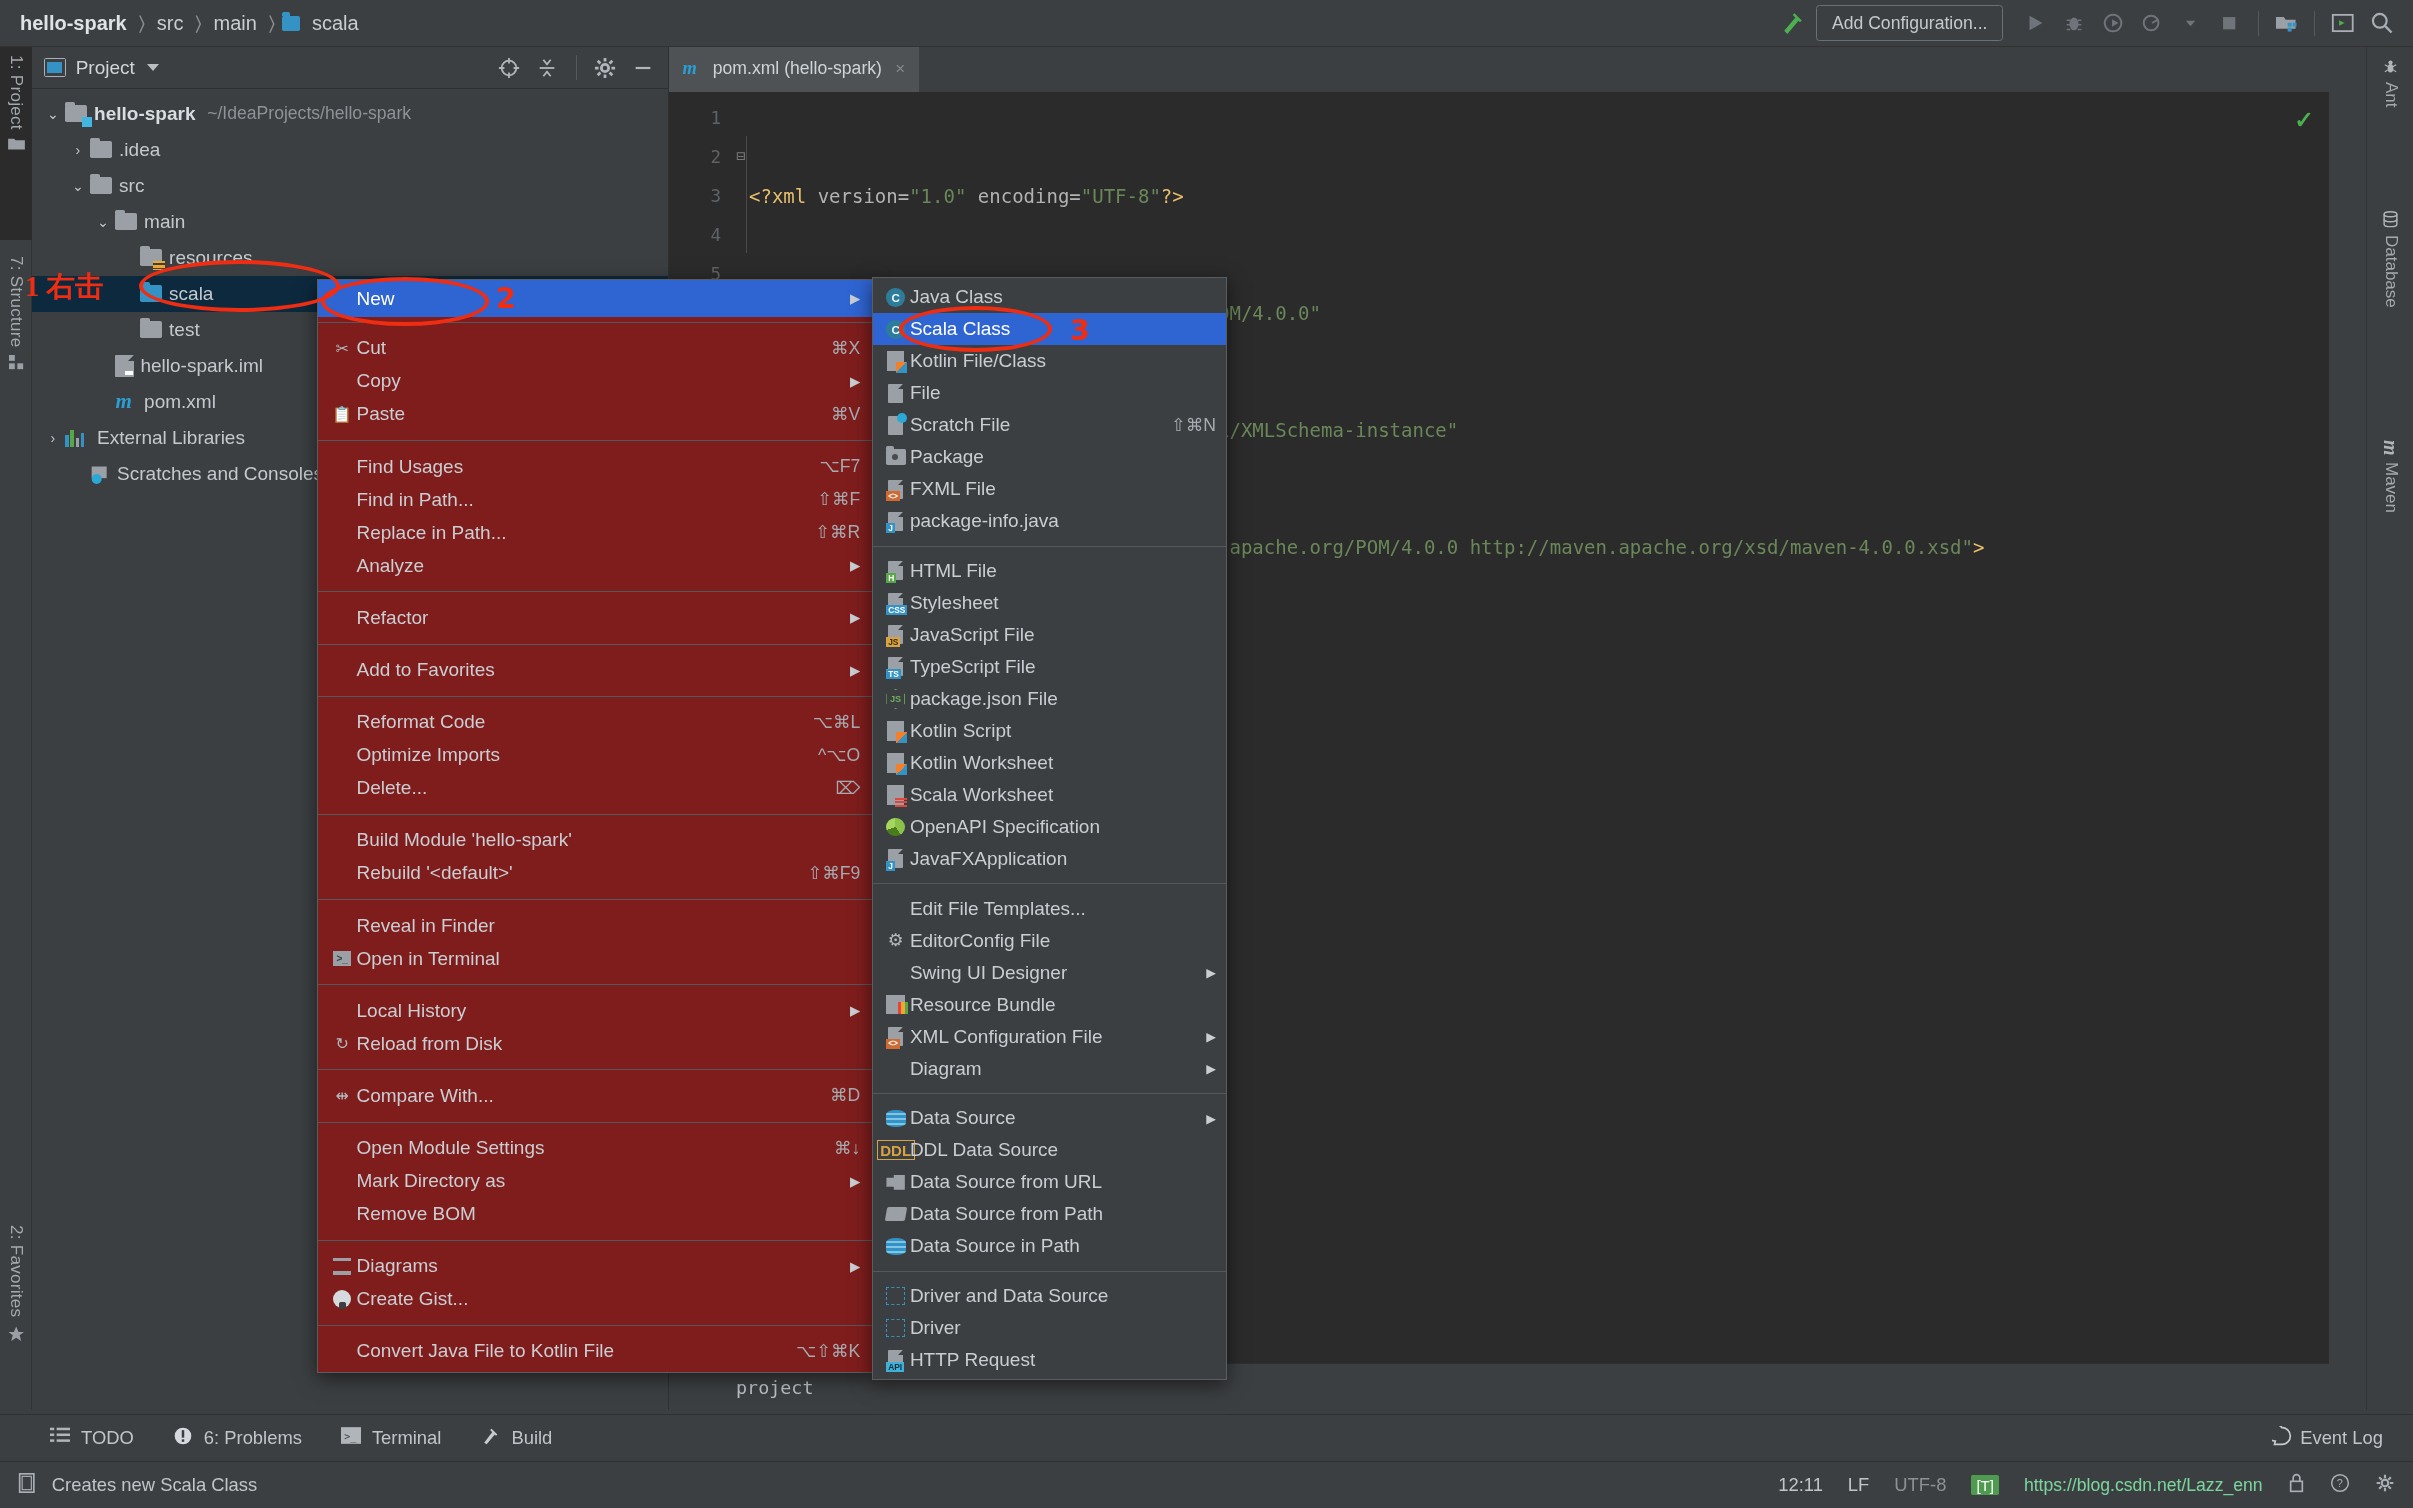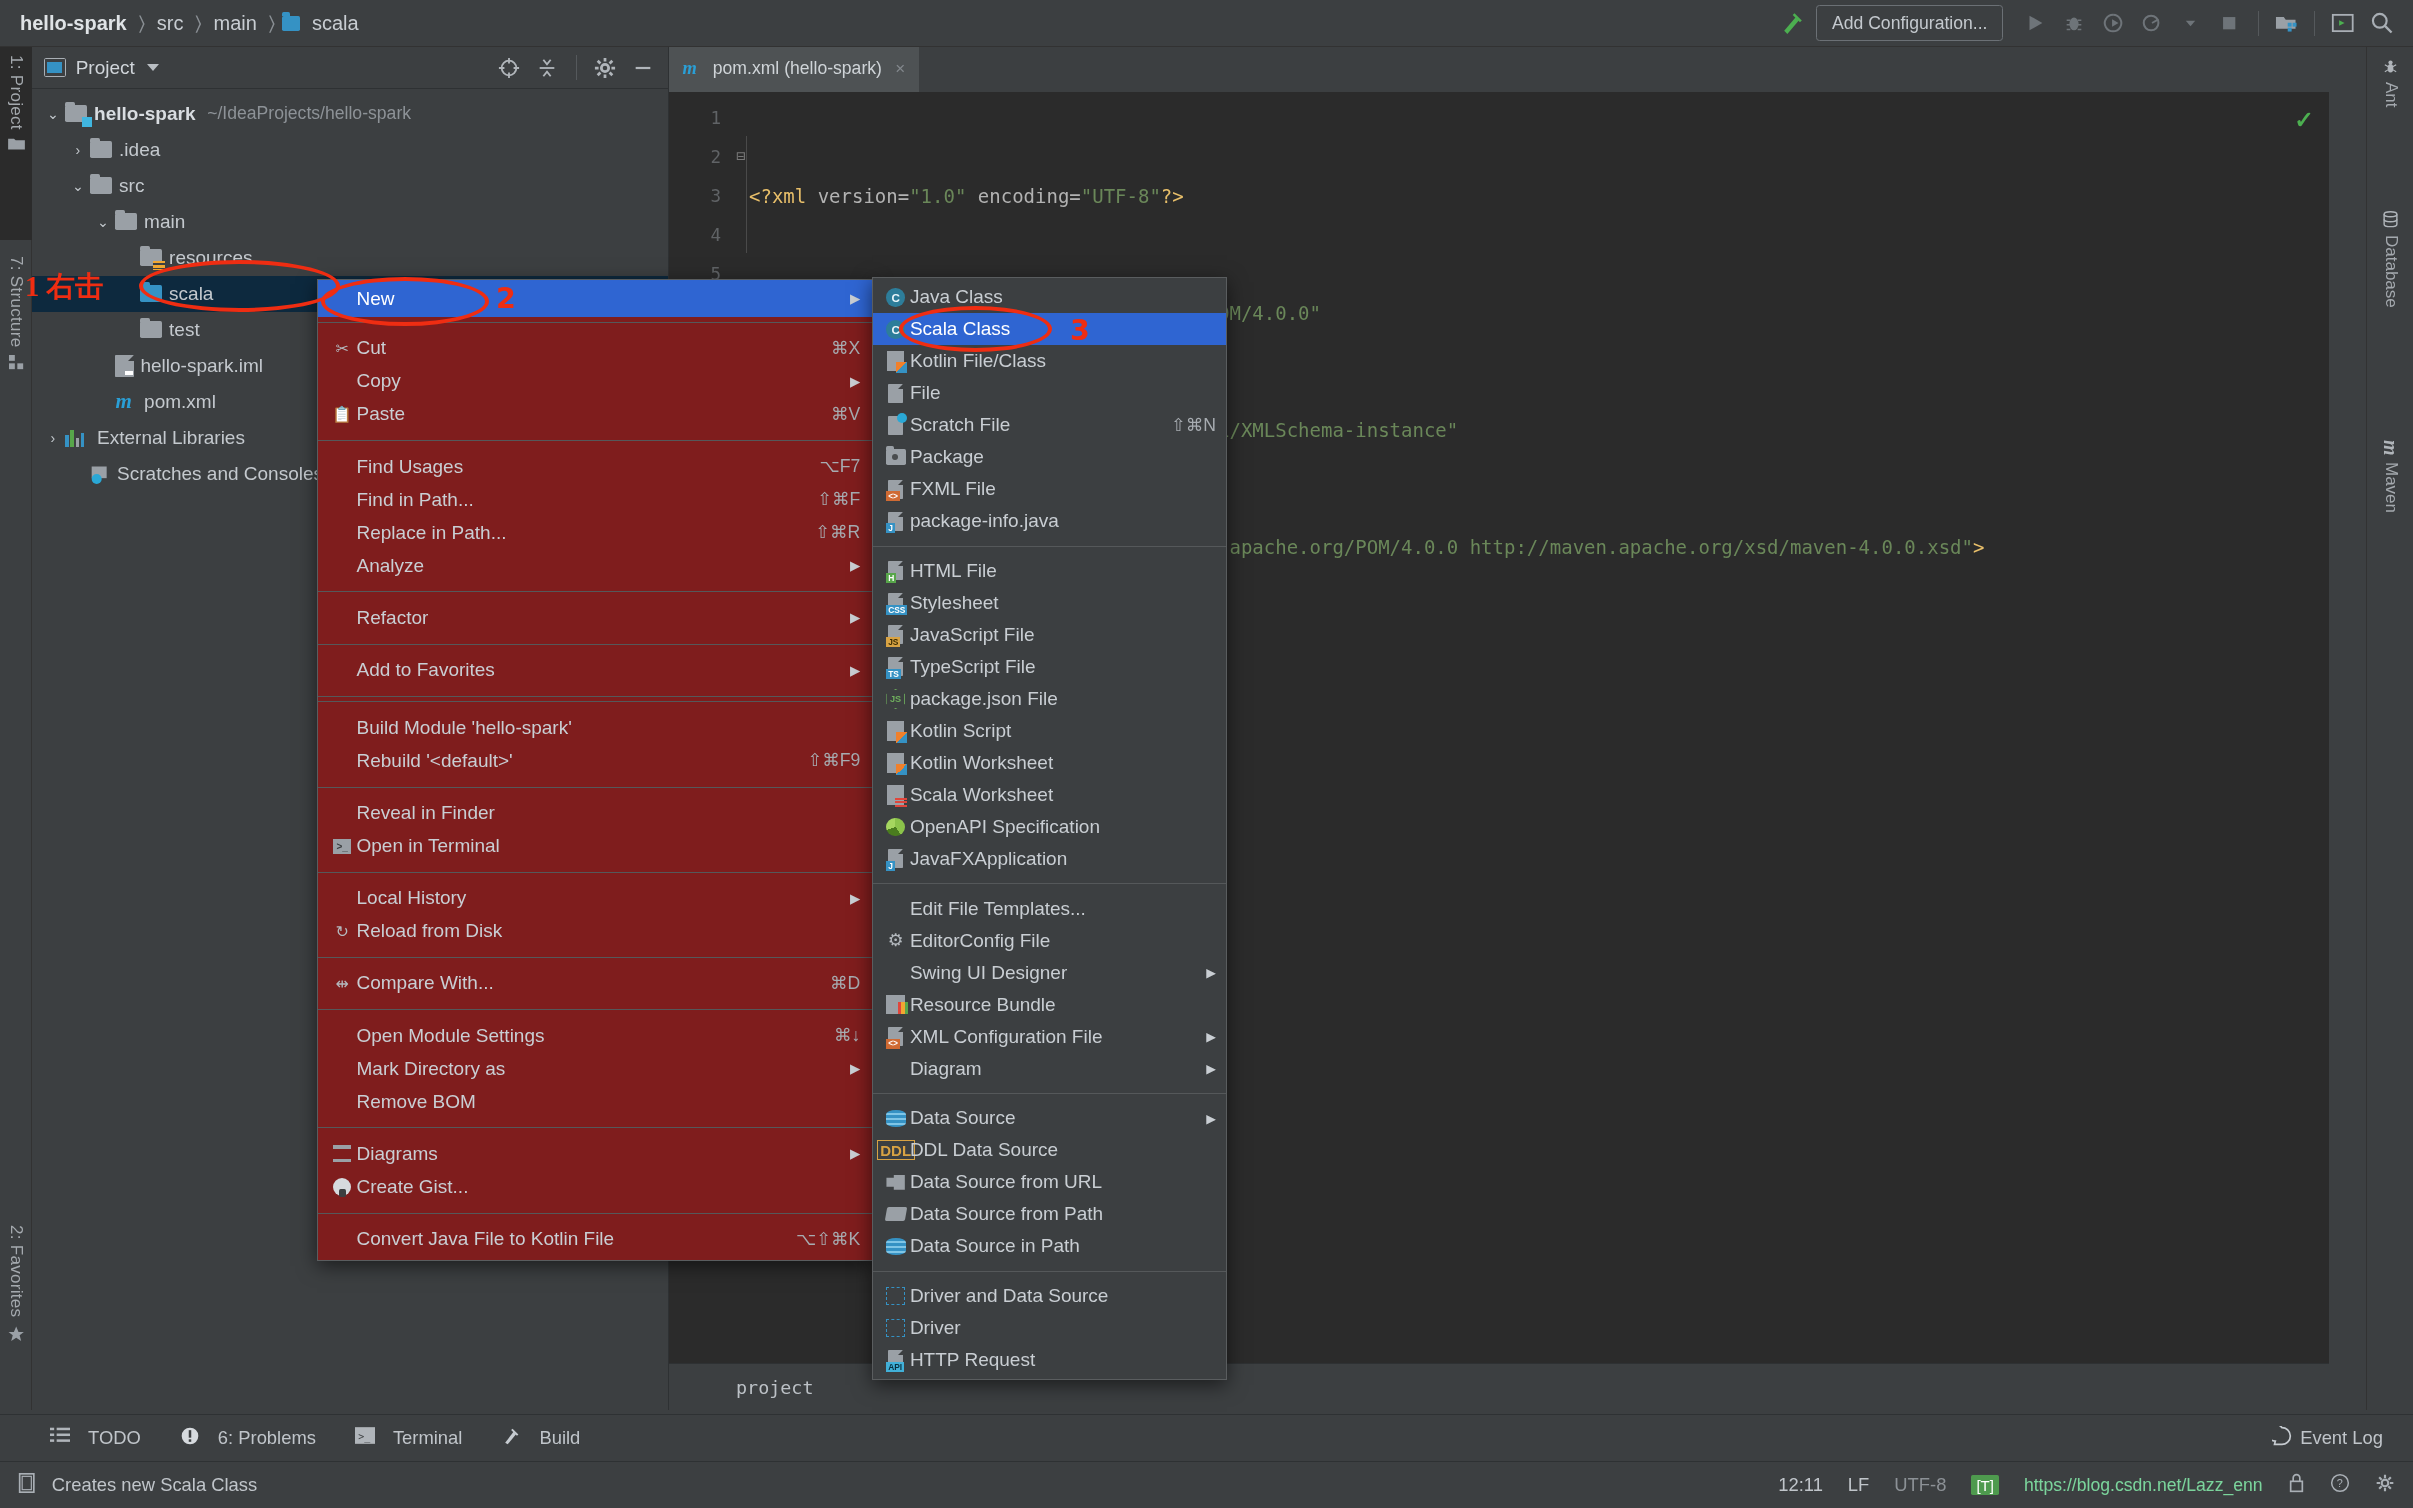--- a/index.html
+++ b/index.html
@@ -164,21 +164,21 @@
     width:47px;
   }
   .rtab .rico { font-size:16px; margin-bottom: 6.7px; }
 
   
   .toolwin {
     position:absolute; left:0; bottom:47px; width:2413px; height:47px;
     background:#3c3f41; border-top:0.8px solid #2e3133; display:flex; align-items:center;
     padding-left: 50px; gap: 39px; font-size: 18.4px; color:#c0c5ca;
   }
-  .twitem { display:flex; align-items:center; gap:18px; }
+  .twitem { display:flex; align-items:center; gap:11px; }
   .twright { margin-left:auto; display:flex; align-items:center; gap:8.4px; padding-right: 30px; }
 
   .statusbar {
     position:absolute; left:0; bottom:0; width:2413px; height:47px;
     background:#3c3f41; border-top:0.8px solid #2e3133; display:flex; align-items:center;
     padding: 0 18.4px; font-size: 18.4px; color:#c0c5ca;
   }
   .sb-left { display:flex; align-items:center; gap: 13.4px; }
   .sb-right { margin-left:auto; display:flex; align-items:center; gap: 25px; }
   .sb-dim { color:#8c9196; }
@@ -607,20 +607,37 @@
 
     <div class="mgroup">
       <div class="mi">
         <span class="mi-ico"></span>
         <span class="mi-lbl">Add to Favorites</span>
         <span class="mi-arrow">▶</span>
       </div>
     </div>
     <div class="msep"></div>
 
+    <div class="mgroup">
+      <div class="mi">
+        <span class="mi-ico"></span>
+        <span class="mi-lbl">Reformat Code</span>
+        <span class="mi-acc">⌥⌘L</span>
+      </div>
+      <div class="mi">
+        <span class="mi-ico"></span>
+        <span class="mi-lbl">Optimize Imports</span>
+        <span class="mi-acc">^⌥O</span>
+      </div>
+      <div class="mi">
+        <span class="mi-ico"></span>
+        <span class="mi-lbl">Delete...</span>
+        <span class="mi-acc ic-del">⌦</span>
+      </div>
+    </div>
     <div class="msep"></div>
 
     <div class="mgroup">
       <div class="mi">
         <span class="mi-ico"></span>
         <span class="mi-lbl">Build Module 'hello-spark'</span>
       </div>
       <div class="mi">
         <span class="mi-ico"></span>
         <span class="mi-lbl">Rebuild '&lt;default&gt;'</span>

